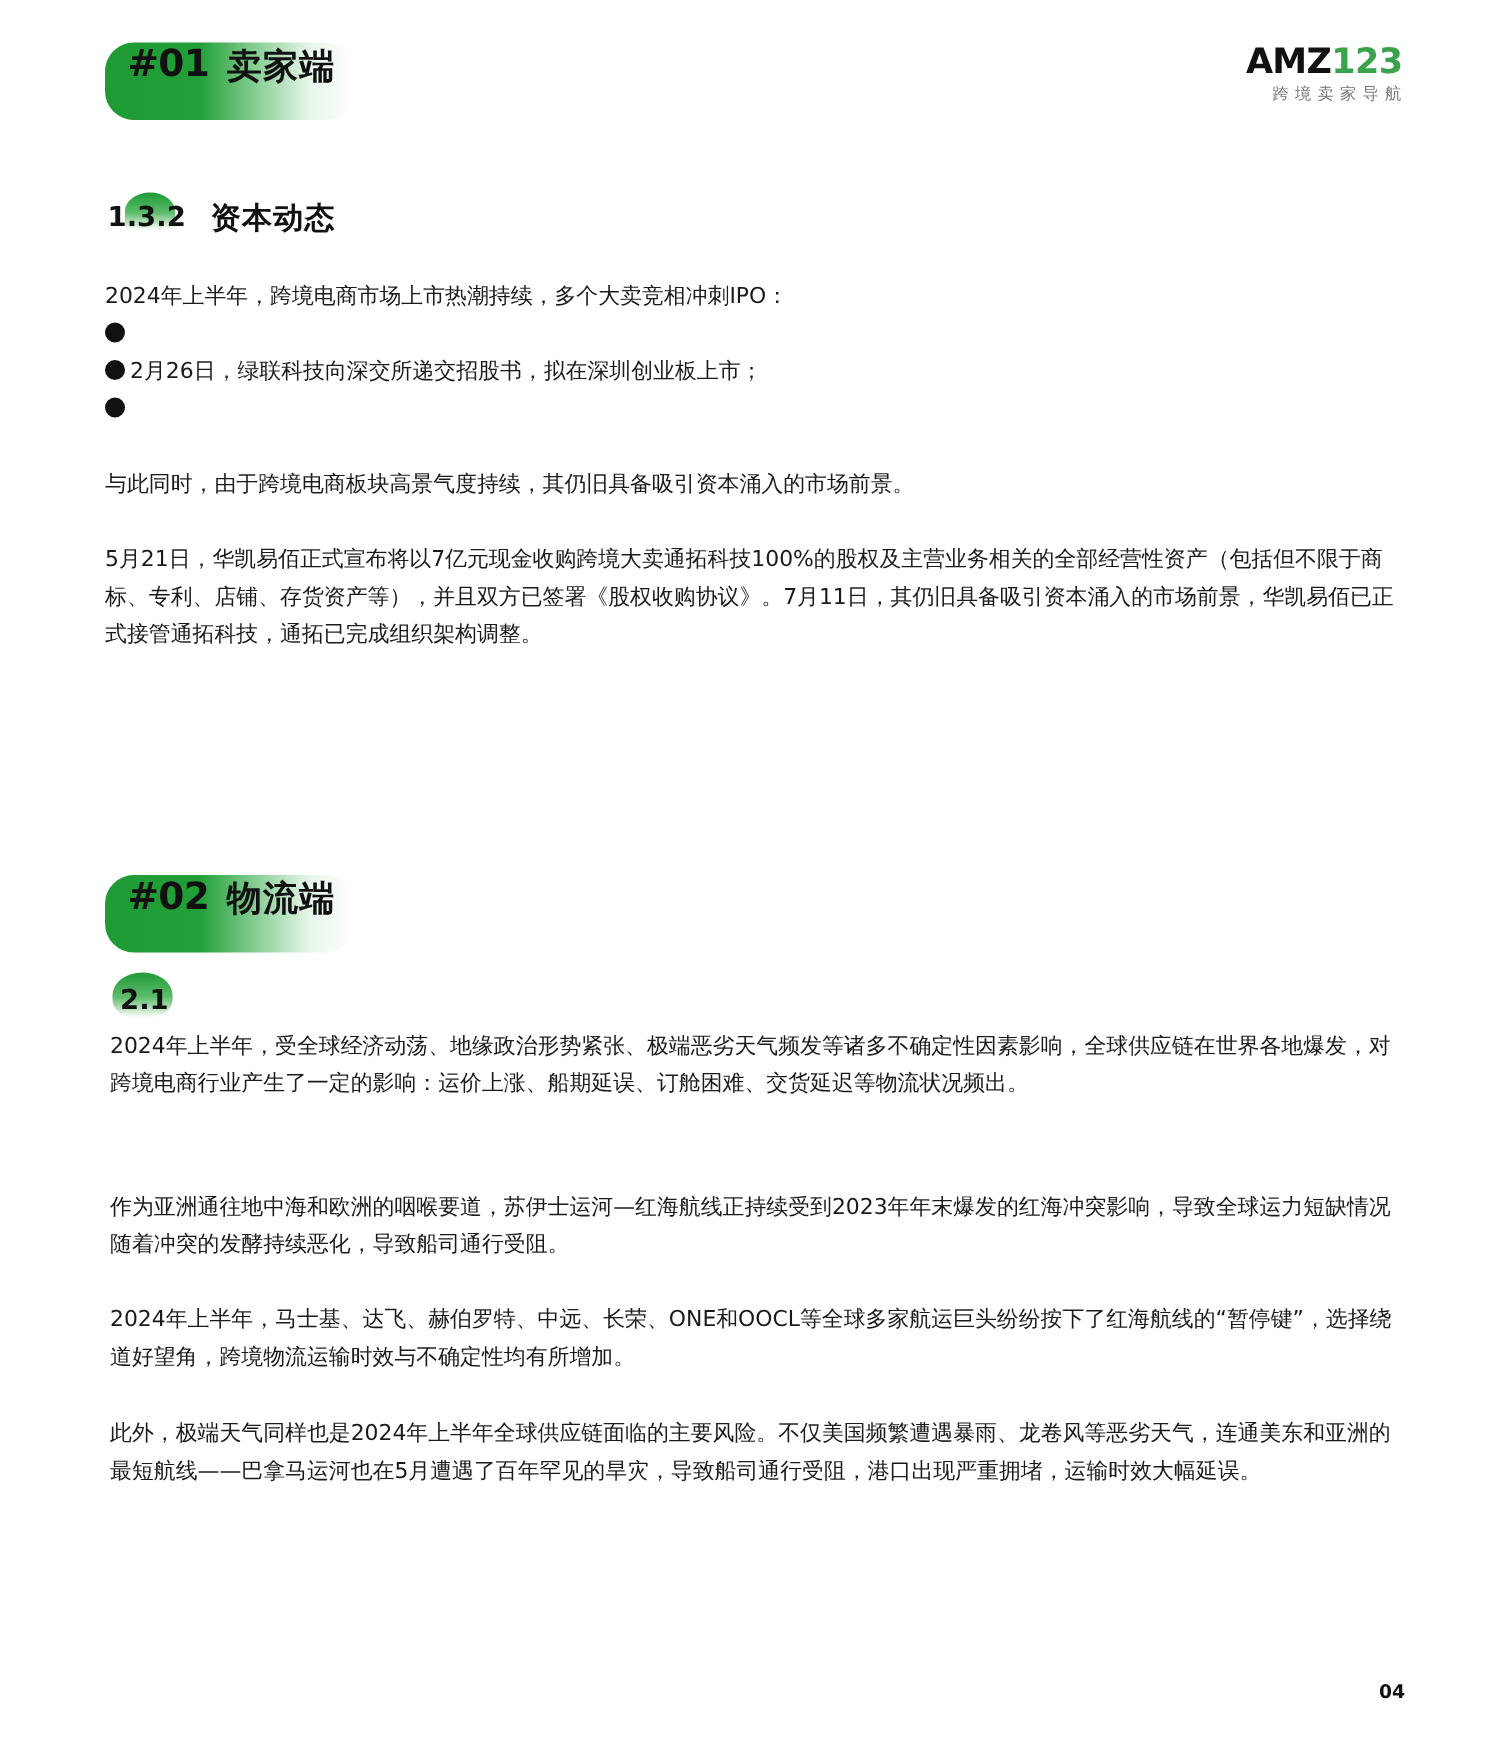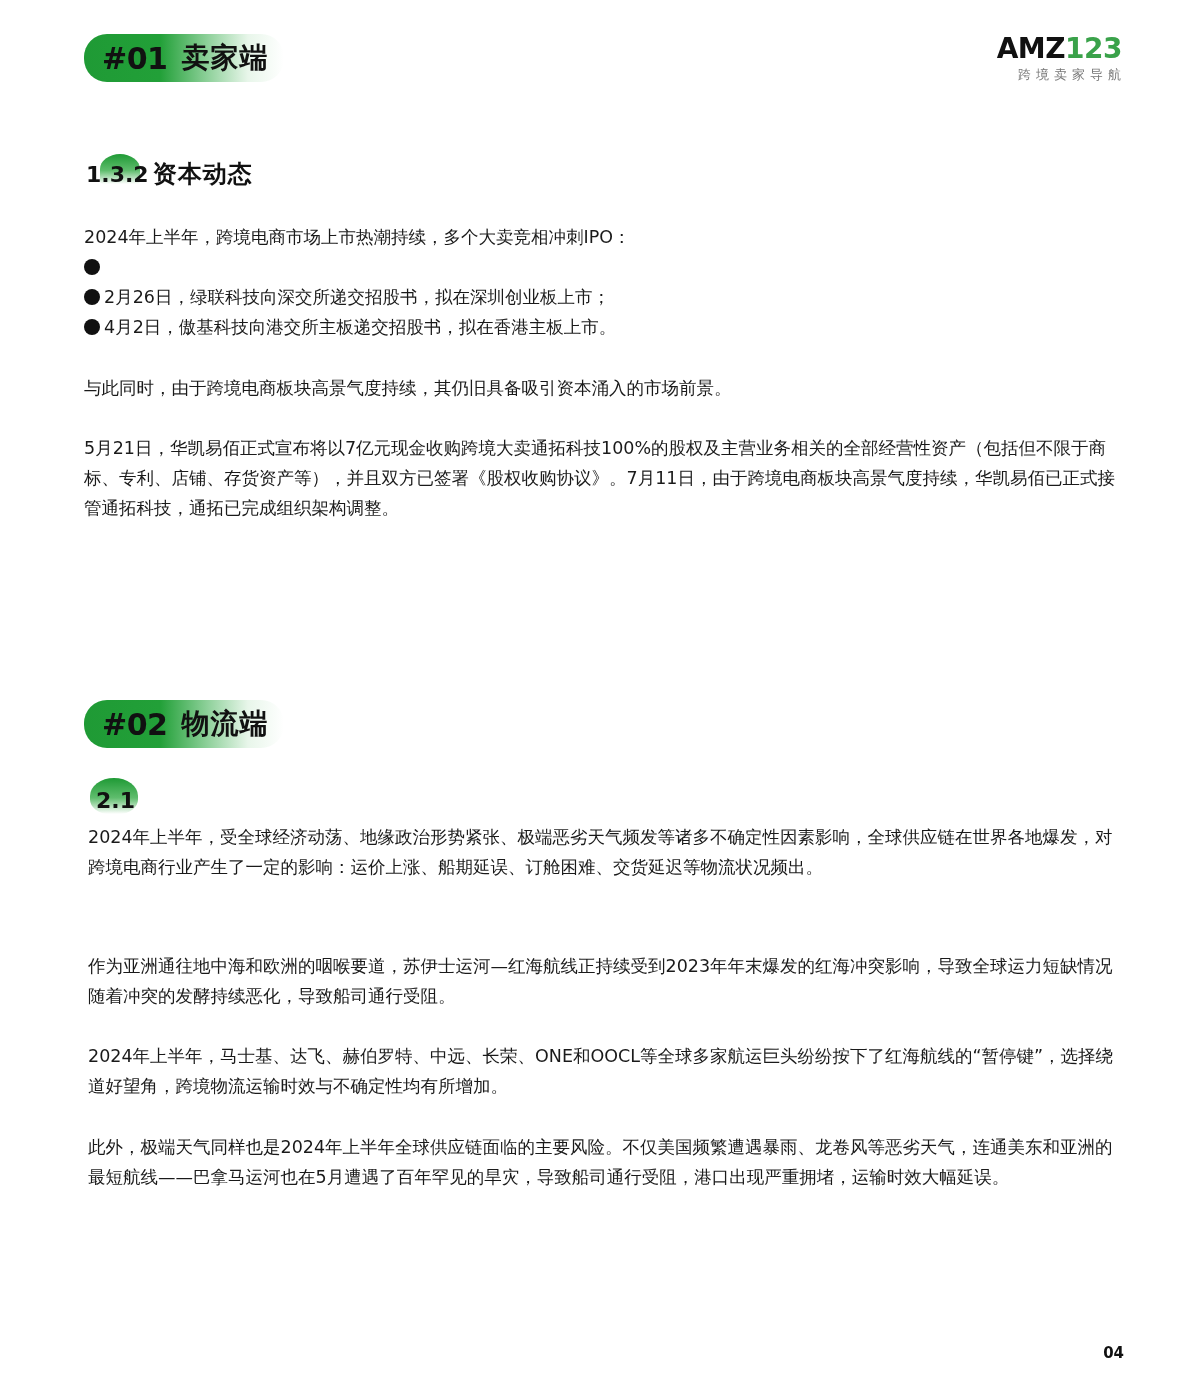--- a/index.html
+++ b/index.html
@@ -11,26 +11,25 @@
       width: 1200px;
       height: 1400px;
       position: relative;
       overflow: hidden;
       font-family: "DejaVu Sans", "Liberation Sans", sans-serif;
       color: #1a1a1a;
     }
     .section-badge {
       position: absolute;
       left: 84px;
-      height: 48px;
+      height: 62px;
       width: 200px;
       border-radius: 23px;
       background: linear-gradient(90deg, #1f9a35 0%, #22a038 38%, #8fd19b 62%, #e8f6ea 82%, rgba(255,255,255,0) 100%);
       display: flex;
-      align-items: center;
       padding-left: 18px;
       box-sizing: border-box;
     }
     .section-badge .num {
       font-family: "DejaVu Sans", sans-serif;
       font-weight: bold;
       font-size: 30px;
       color: #111;
       letter-spacing: -0.5px;
     }
@@ -137,32 +136,32 @@
     <span class="amz">AMZ</span><span class="num123">123</span>
   </div>
   <div class="tagline">跨境卖家导航</div>
 </div>
 
 <div class="sub-heading" style="top:158px;">
   <span class="idx-wrap">
     <span class="idx-bg" style="left:14px; top:-8px; width:40px; height:30px;"></span>
     <span class="idx">1.3.2</span>
   </span>
-  <span class="title" style="margin-left:4px;text-align:center;">资本动态</span>
+  <span class="title" style="margin-left:20px;text-align:center;">资本动态</span>
 </div>
 
 <div class="para" style="top:222px;">
   <span class="bullet-line">2024年上半年，跨境电商市场上市热潮持续，多个大卖竞相冲刺IPO：</span>
   <span class="bullet-line"><span class="bullet-dot"></span></span>
   <span class="bullet-line"><span class="bullet-dot"></span><span>2月26日，绿联科技向深交所递交招股书，拟在深圳创业板上市；</span></span>
-  <span class="bullet-line"><span class="bullet-dot"></span><span>4月2日，傲基科技向港交所主板递交招股书，拟在香港主板上市。</span></span>
+  <span class="bullet-line"><span class="bullet-dot"></span></span>
 </div>
 
 <p class="para" style="top:373px;">与此同时，由于跨境电商板块高景气度持续，其仍旧具备吸引资本涌入的市场前景。</p>
-<p class="para" style="top:433px;">5月21日，华凯易佰正式宣布将以7亿元现金收购跨境大卖通拓科技100%的股权及主营业务相关的全部经营性资产（包括但不限于商标、专利、店铺、存货资产等），并且双方已签署《股权收购协议》。7月11日，由于跨境电商板块高景气度持续，华凯易佰已正式接管通拓科技，通拓已完成组织架构调整。</p>
+<p class="para" style="top:433px;">5月21日，华凯易佰正式宣布将以7亿元现金收购跨境大卖通拓科技100%的股权及主营业务相关的全部经营性资产（包括但不限于商标、专利、店铺、存货资产等），并且双方已签署《股权收购协议》。7月11日，其仍旧具备吸引资本涌入的市场前景，华凯易佰已正式接管通拓科技，通拓已完成组织架构调整。</p>
 
 <div class="section-badge" style="top:700px;">
   <span class="num">#02</span>
   <span class="label">物流端</span>
 </div>
 
 <div class="sub-heading" style="top:788px; left:96px;">
   <span class="idx-wrap">
     <span class="idx-bg" style="left:-6px; top:-10px; width:48px; height:36px; border-radius:50% 50% 40% 40%;"></span>
     <span class="idx">2.1</span>

